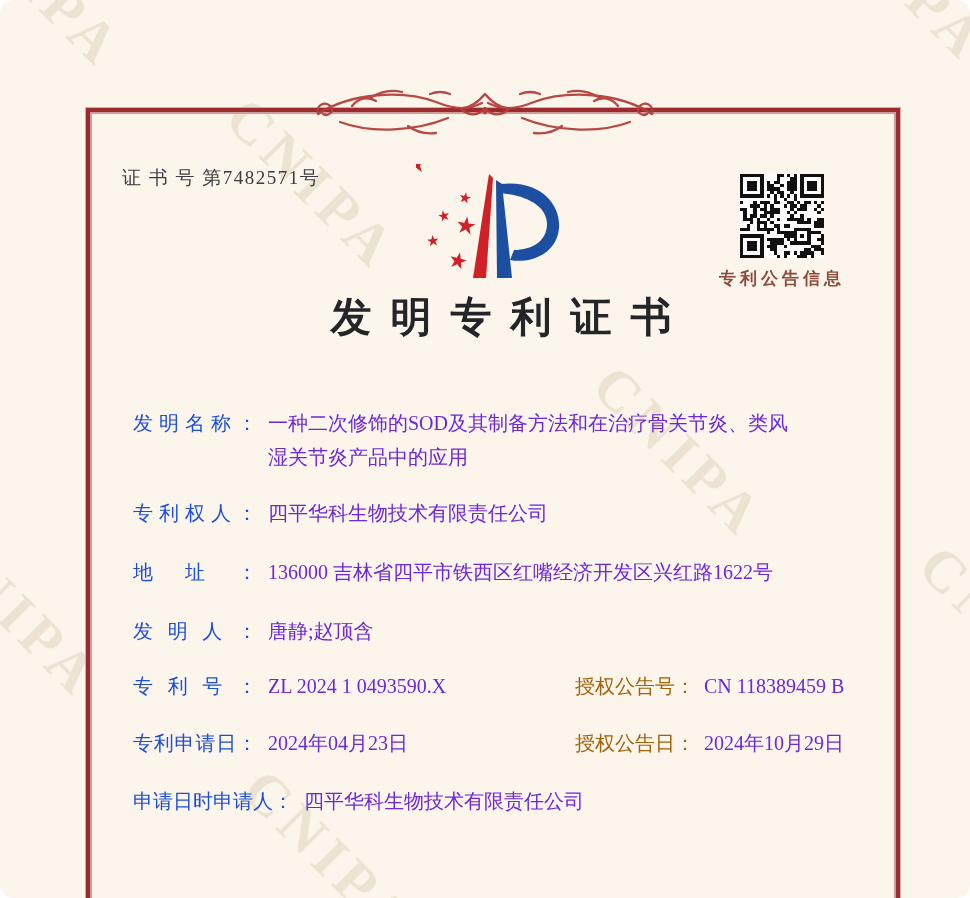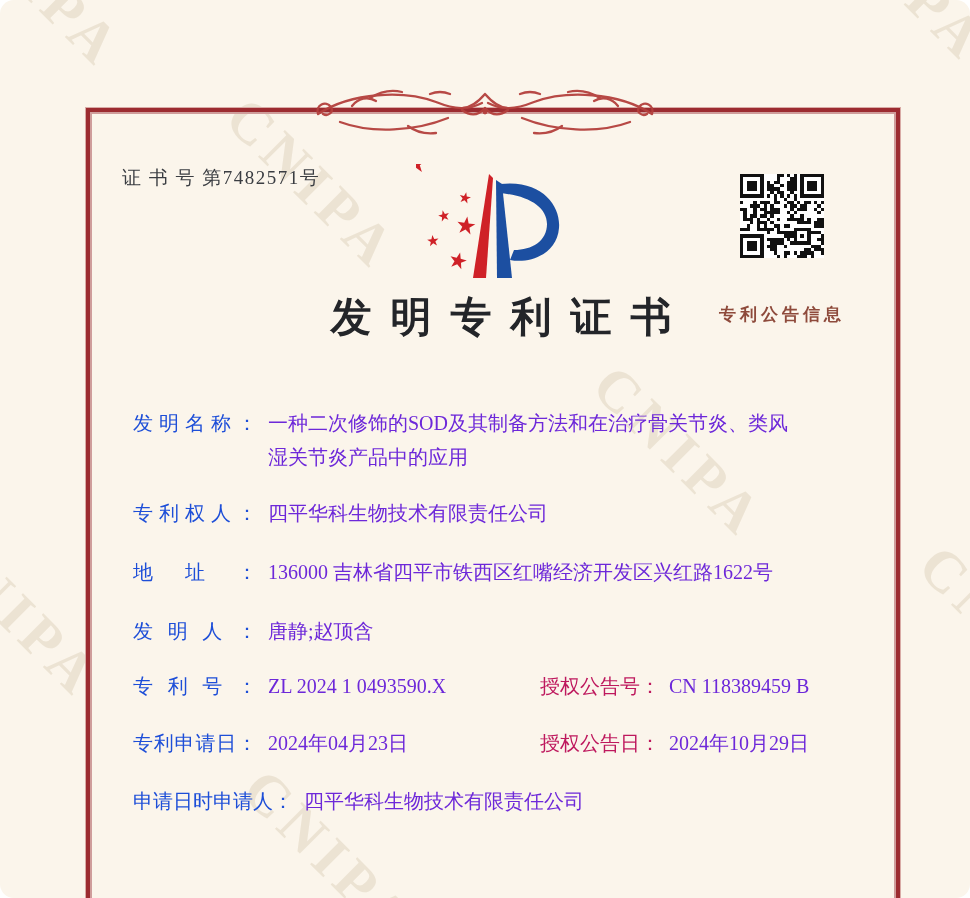--- a/index.html
+++ b/index.html
@@ -21,38 +21,38 @@
   .frame-in{width:100%;height:100%;box-sizing:border-box;border:2px solid #cf9d9b;}
   .ornament{position:absolute;left:312px;top:84px;width:346px;height:58px;}
   .certno{
     position:absolute;left:122px;top:165px;font-size:19px;letter-spacing:1.5px;
     color:#3a3d42;
   }
   .logo{position:absolute;left:416px;top:164px;width:150px;height:120px;}
   .qr{position:absolute;left:740px;top:174px;width:84px;height:84px;}
   .qrcap{
     position:absolute;left:692px;top:267px;width:180px;text-align:center;
-    font-size:17px;font-weight:bold;letter-spacing:4px;color:#8e4a3b;margin-top:36px;
+    font-size:17px;font-weight:bold;letter-spacing:4px;color:#8e4a3b;
   }
   .title{
     position:absolute;left:86px;top:290px;width:812px;text-align:center;
     font-size:41px;font-weight:bold;letter-spacing:19px;padding-left:37px;
     box-sizing:border-box;color:#232529;
   }
   .row{position:absolute;left:133px;width:760px;font-size:20px;line-height:34px;}
   .lbl{
     display:inline-block;min-width:124px;text-align:justify;text-align-last:justify;
     vertical-align:top;color:#1d4ed8;
   }
   .val{
     display:inline-block;margin-left:11px;vertical-align:top;white-space:pre-line;
     max-width:606px;color:#6d28d9;
   }
   .rgt{position:absolute;left:407px;top:0;}
-  .rgt .lbl2{display:inline-block;vertical-align:top;color:#be185d;}
+  .rgt .lbl2{display:inline-block;vertical-align:top;color:#a16207;margin-left:35px;}
   .rgt .val{margin-left:9px;}
 </style>
 </head>
 <body>
 
 <div class="page">
 
   <span class="wm" style="left:-70px;top:-52px">CNIPA</span>
   <span class="wm" style="left:795px;top:-58px">CNIPA</span>
   <span class="wm" style="left:205px;top:150px">CNIPA</span>

